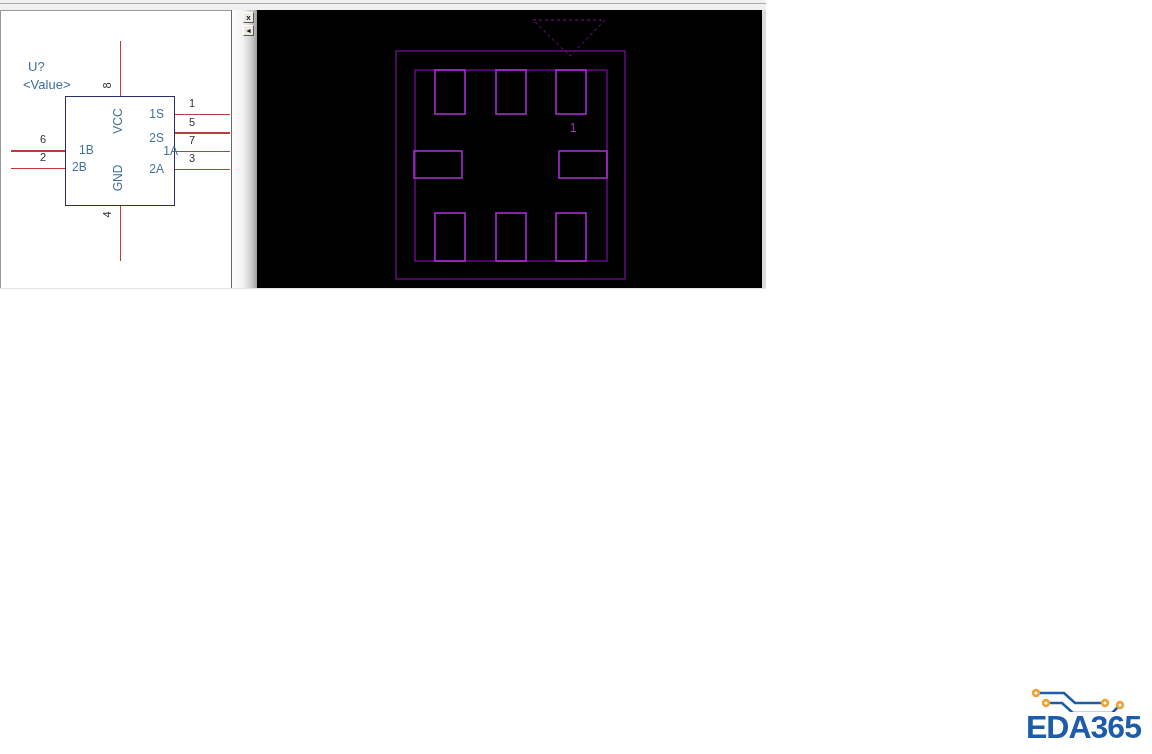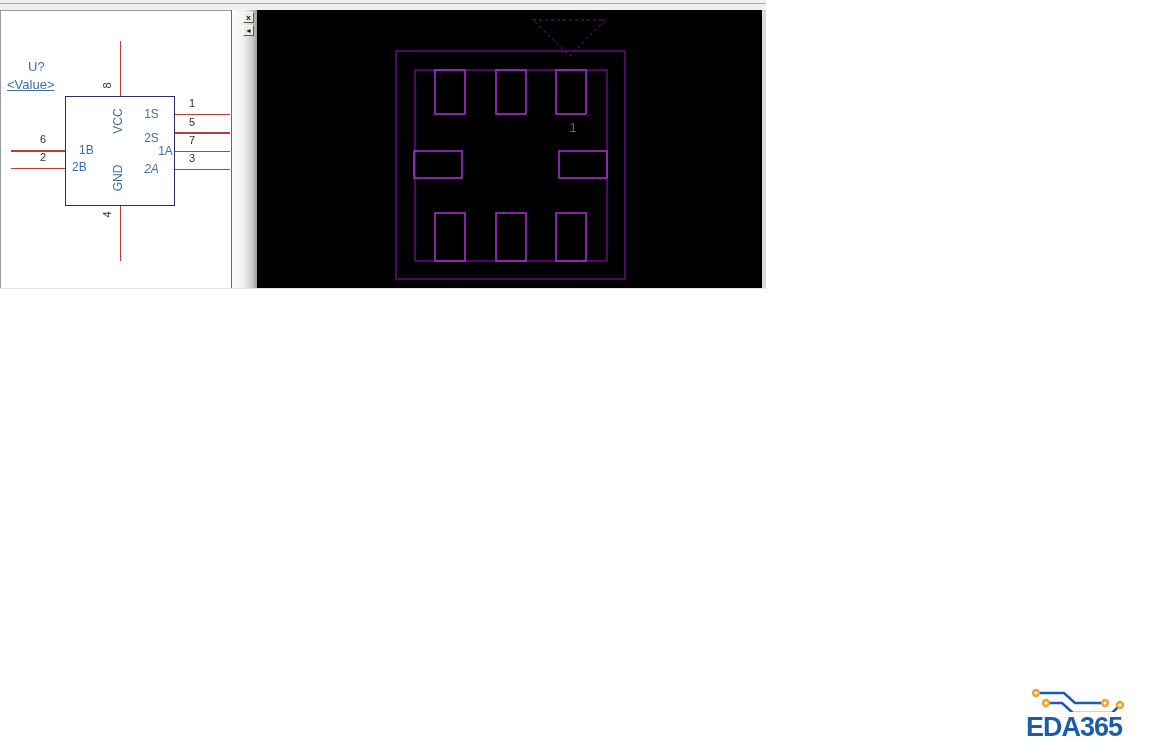--- a/index.html
+++ b/index.html
@@ -20,21 +20,21 @@
   .wire.v{width:1.5px;}
   .sym-body{
     position:absolute;left:64px;top:85px;width:110px;height:110px;
     border:1.5px solid #2b2d6e;background:#ffffff;box-sizing:border-box;
   }
   .blue-txt{position:absolute;color:#3f6f9f;font-size:13px;line-height:14px;white-space:nowrap;}
   .pin-name{position:absolute;color:#3f6f9f;font-size:12px;line-height:13px;white-space:nowrap;}
   .pin-name.rot{width:40px;height:14px;text-align:center;transform:rotate(-90deg);transform-origin:center;}
   .pin-num{position:absolute;color:#2f2f2f;font-size:11px;line-height:13px;width:16px;text-align:center;}
   .pin-num.rot{width:14px;height:13px;transform:rotate(-90deg);transform-origin:center;}
-  .pin-name.right-al{width:25px;text-align:center;}
+  .pin-name.right-al{width:25px;text-align:right;}
   
   .splitter{
     position:absolute;left:231px;top:10px;width:26px;height:278px;
     background:linear-gradient(to right,#fdfdfd 0%,#f2f2f2 45%,#c9c9c9 80%,#9e9e9e 100%);
     border-left:1px solid #6a6a6a;box-sizing:border-box;
   }
   .mini-btn{
     position:absolute;left:11px;width:11px;height:11px;background:#ece9e2;
     border-top:1px solid #ffffff;border-left:1px solid #ffffff;
     border-right:1px solid #555555;border-bottom:1px solid #555555;
@@ -43,37 +43,37 @@
   }
   .mini-btn.close{top:2px;font-weight:bold;}
   .mini-btn.collapse{top:15px;font-size:7px;}
   
   .right-panel{position:absolute;left:257px;top:10px;width:505px;height:278px;background:#000000;}
   .panel-right-edge{position:absolute;left:762px;top:10px;width:4px;height:278px;background:#dcdcdc;}
   .panel-bottom-edge{position:absolute;left:0;top:288px;width:766px;height:1px;background:#e4e4e4;}
   
   .logo{position:absolute;left:1026px;top:678px;width:126px;height:76px;}
   .logo-text{
-    position:absolute;left:0;top:34px;color:#1d5caa;font-size:27px;font-weight:bold;
+    position:absolute;left:0;top:34px;color:#1d5caa;font-size:32px;font-weight:bold;
     letter-spacing:-1px;line-height:30px;
   }
 </style>
 </head>
 <body>
 
 <div class="canvas">
 
   <div class="top-strip">
     <div class="rule"></div>
   </div>
 
   <div class="left-panel">
 
     <div class="blue-txt" style="left:27px;top:49px;">U?</div>
-    <div class="blue-txt" style="left:6px;top:67px;text-decoration:underline;">&lt;Value&gt;</div>
+    <div class="blue-txt" style="left:22px;top:67px;">&lt;Value&gt;</div>
 
     <div class="wire v" style="left:118.5px;top:30px;height:55px;"></div>
     <div class="wire v" style="left:118.5px;top:195px;height:55px;"></div>
     <div class="wire h" style="left:10px;top:139px;width:54px;"></div>
     <div class="wire h" style="left:10px;top:156.5px;width:54px;"></div>
     <div class="wire h" style="left:174px;top:102.5px;width:55px;"></div>
     <div class="wire h" style="left:174px;top:121px;width:55px;"></div>
     <div class="wire h" style="left:174px;top:139.5px;width:55px;"></div>
     <div class="wire h" style="left:174px;top:157.5px;width:55px;"></div>
 
@@ -88,21 +88,21 @@
     <div class="pin-num" style="left:183px;top:123px;">7</div>
     <div class="pin-num" style="left:183px;top:141px;">3</div>
 
     <div class="pin-name rot" style="left:98px;top:103px;">VCC</div>
     <div class="pin-name rot" style="left:98px;top:160px;">GND</div>
     <div class="pin-name" style="left:78px;top:132.5px;">1B</div>
     <div class="pin-name" style="left:71px;top:150px;">2B</div>
     <div class="pin-name right-al" style="left:138px;top:96.5px;">1S</div>
     <div class="pin-name right-al" style="left:138px;top:121px;">2S</div>
     <div class="pin-name right-al" style="left:152px;top:133.5px;">1A</div>
-    <div class="pin-name right-al" style="left:138px;top:151.5px;font-style:italic;">2A</div>
+    <div class="pin-name right-al" style="left:138px;top:151.5px;">2A</div>
   </div>
 
   <div class="splitter">
     <button class="mini-btn close">x</button>
     <button class="mini-btn collapse">◄</button>
   </div>
 
   <div class="right-panel">
     <svg width="505" height="278" viewBox="0 0 505 278">
 

